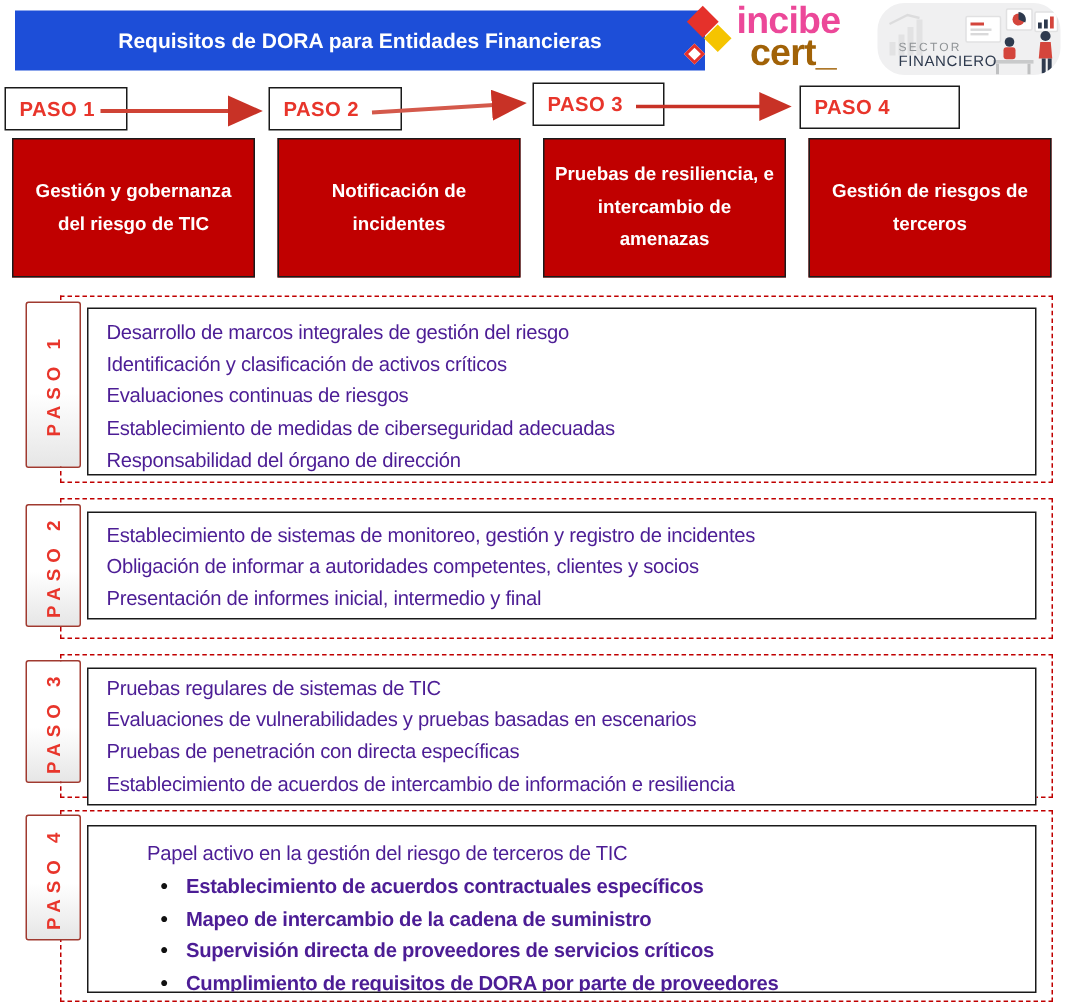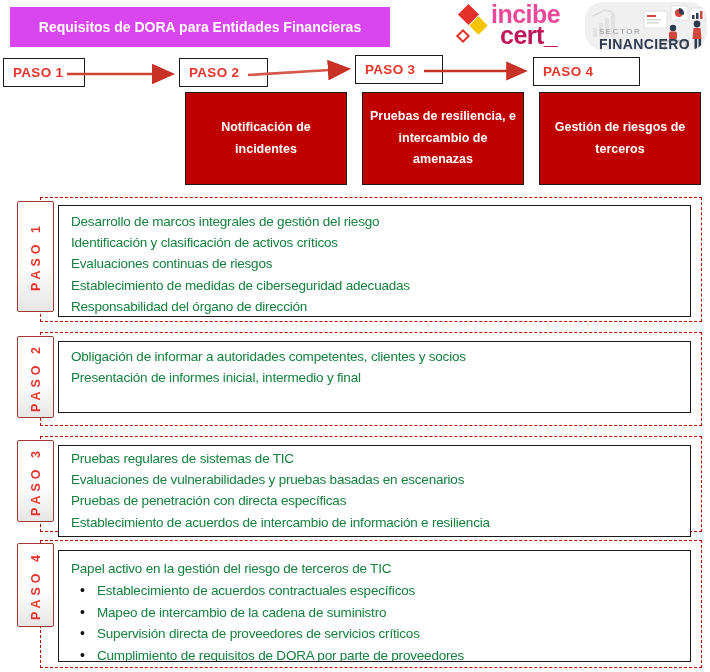--- a/index.html
+++ b/index.html
@@ -1,40 +1,40 @@
 <!DOCTYPE html>
 <html><head>
 <meta charset="utf-8">
 <style>
   * { margin:0; padding:0; box-sizing:border-box; }
   html,body { width:710px; height:672px; background:#fff; font-family:"Liberation Sans",sans-serif; }
   .page { position:relative; width:710px; height:672px; background:#fff; overflow:hidden; }
 
   
-  .banner { position:absolute; left:10px; top:7px; width:380px; height:40px;
-    background:#d946ef; color:#fff; font-weight:bold; font-size:14px;
+  .banner { position:absolute; left:10px; top:7px; width:460px; height:40px;
+    background:#1d4ed8; color:#fff; font-weight:bold; font-size:14px;
     display:flex; align-items:center; justify-content:center; text-align:center; }
 
   
   .incibe-logo { position:absolute; left:453px; top:3px; width:126px; height:48px; }
   .diamond { position:absolute; transform:rotate(45deg); }
   .d-red   { left:8px;  top:4px;  width:15px; height:15px; background:#e5312b; }
   .d-yellow{ left:19px; top:16px; width:13px; height:13px; background:#f5c400; }
   .d-out   { left:5px;  top:28px; width:10px; height:10px; background:#fff; border:2.2px solid #e5312b; }
   .incibe-text { position:absolute; left:38px; top:0; line-height:22px; font-weight:bold; letter-spacing:-0.5px; }
   .incibe-l1 { font-size:25px; color:#ec4899; }
-  .incibe-l2 { font-size:25px; color:#be185d; margin-left:9px; margin-top:-1px; }
+  .incibe-l2 { font-size:25px; color:#a16207; margin-left:9px; margin-top:-1px; }
 
   
   .sector-logo { position:absolute; left:585px; top:2px; width:122px; height:48px;
     background:#f0f0f1; border-radius:18px; overflow:hidden; }
   .sector-art { position:absolute; left:0; top:0; }
   .sector-text { position:absolute; left:14px; top:25px; }
   .sector-l1 { font-size:8px; color:#8f9396; letter-spacing:1.5px; }
-  .sector-l2 { font-size:14px; font-weight:bold; color:#2e3a4e; letter-spacing:0.4px; }
+  .sector-l2 { font-size:10px; font-weight:normal; color:#2e3a4e; letter-spacing:0.4px; }
 
   
   .step-box { position:absolute; height:29px; background:#fff; border:1.6px solid #1a1a1a;
     color:#e8352b; font-weight:bold; font-size:13.5px; letter-spacing:0.3px;
     display:flex; align-items:center; padding-left:9px; }
   .step-1 { left:3px;   top:58px; width:82px; }
   .step-2 { left:179px; top:58px; width:89px; }
   .step-3 { left:355px; top:55px; width:88px; }
   .step-4 { left:533px; top:57px; width:107px; }
   .arrows { position:absolute; left:0; top:50px; width:710px; height:45px; pointer-events:none; }
@@ -63,23 +63,23 @@
   .vl-2 { top:336px; height:82px; }
   .vl-3 { top:440px; height:82px; }
   .vl-4 { top:543px; height:84px; }
 
   .content { position:absolute; left:58px; width:633px; background:#fff;
     border:1.6px solid #1a1a1a; padding:5px 8px 0 12px; overflow:hidden; }
   .ct-1 { top:205px; height:112px; }
   .ct-2 { top:341px; height:72px;  padding-top:4px; }
   .ct-3 { top:445px; height:92px;  padding-top:2px; }
   .ct-4 { top:550px; height:112px; padding-top:7px; }
-  .line { font-size:13.5px; color:#15803d; line-height:21.2px; letter-spacing:-0.2px; white-space:nowrap; }
-  .ct-4 .line { line-height:21.8px; }
-  .bul { position:relative; padding-left:26px; }
+  .line { font-size:13.5px; color:#4c1d95; line-height:21.2px; letter-spacing:-0.2px; white-space:nowrap; }
+  .ct-4 .line { line-height:21.8px;margin-left:27px; }
+  .bul { position:relative; padding-left:26px;font-weight:bold; }
   .bul::before { content:"\2022"; position:absolute; left:9px; font-size:14px; color:#111; }
 </style>
 </head>
 <body>
 
 <div class="page">
 
   <div class="banner">Requisitos de DORA para Entidades Financieras</div>
 
   <div class="incibe-logo">
@@ -135,20 +135,21 @@
     <defs>
       <marker id="ah" markerWidth="9" markerHeight="8" refX="7" refY="4" orient="auto">
         <path d="M0,0 L9,4 L0,8 Z" fill="#c83226"></path>
       </marker>
     </defs>
     <line x1="67" y1="24" x2="170" y2="24" stroke="#cf4335" stroke-width="2.6" marker-end="url(#ah)"></line>
     <line x1="248" y1="25" x2="346" y2="19" stroke="#d4594b" stroke-width="2.6" marker-end="url(#ah)"></line>
     <line x1="424" y1="21" x2="523" y2="21" stroke="#c83226" stroke-width="2.4" marker-end="url(#ah)"></line>
   </svg>
 
+  <div class="cat cat-1">Gestión y gobernanza del riesgo de TIC</div>
   <div class="cat cat-2">Notificación de incidentes</div>
   <div class="cat cat-3">Pruebas de resiliencia, e intercambio de amenazas</div>
   <div class="cat cat-4">Gestión de riesgos de terceros</div>
 
   <div class="dash dash-1"></div>
   <div class="vlabel vl-1">
     <span>PASO 1</span>
   </div>
   <div class="content ct-1">
     <div class="line">Desarrollo de marcos integrales de gestión del riesgo</div>
@@ -156,20 +157,21 @@
     <div class="line">Evaluaciones continuas de riesgos</div>
     <div class="line">Establecimiento de medidas de ciberseguridad adecuadas</div>
     <div class="line">Responsabilidad del órgano de dirección</div>
   </div>
 
   <div class="dash dash-2"></div>
   <div class="vlabel vl-2">
     <span>PASO 2</span>
   </div>
   <div class="content ct-2">
+    <div class="line">Establecimiento de sistemas de monitoreo, gestión y registro de incidentes</div>
     <div class="line">Obligación de informar a autoridades competentes, clientes y socios</div>
     <div class="line">Presentación de informes inicial, intermedio y final</div>
   </div>
 
   <div class="dash dash-3"></div>
   <div class="vlabel vl-3">
     <span>PASO 3</span>
   </div>
   <div class="content ct-3">
     <div class="line">Pruebas regulares de sistemas de TIC</div>

